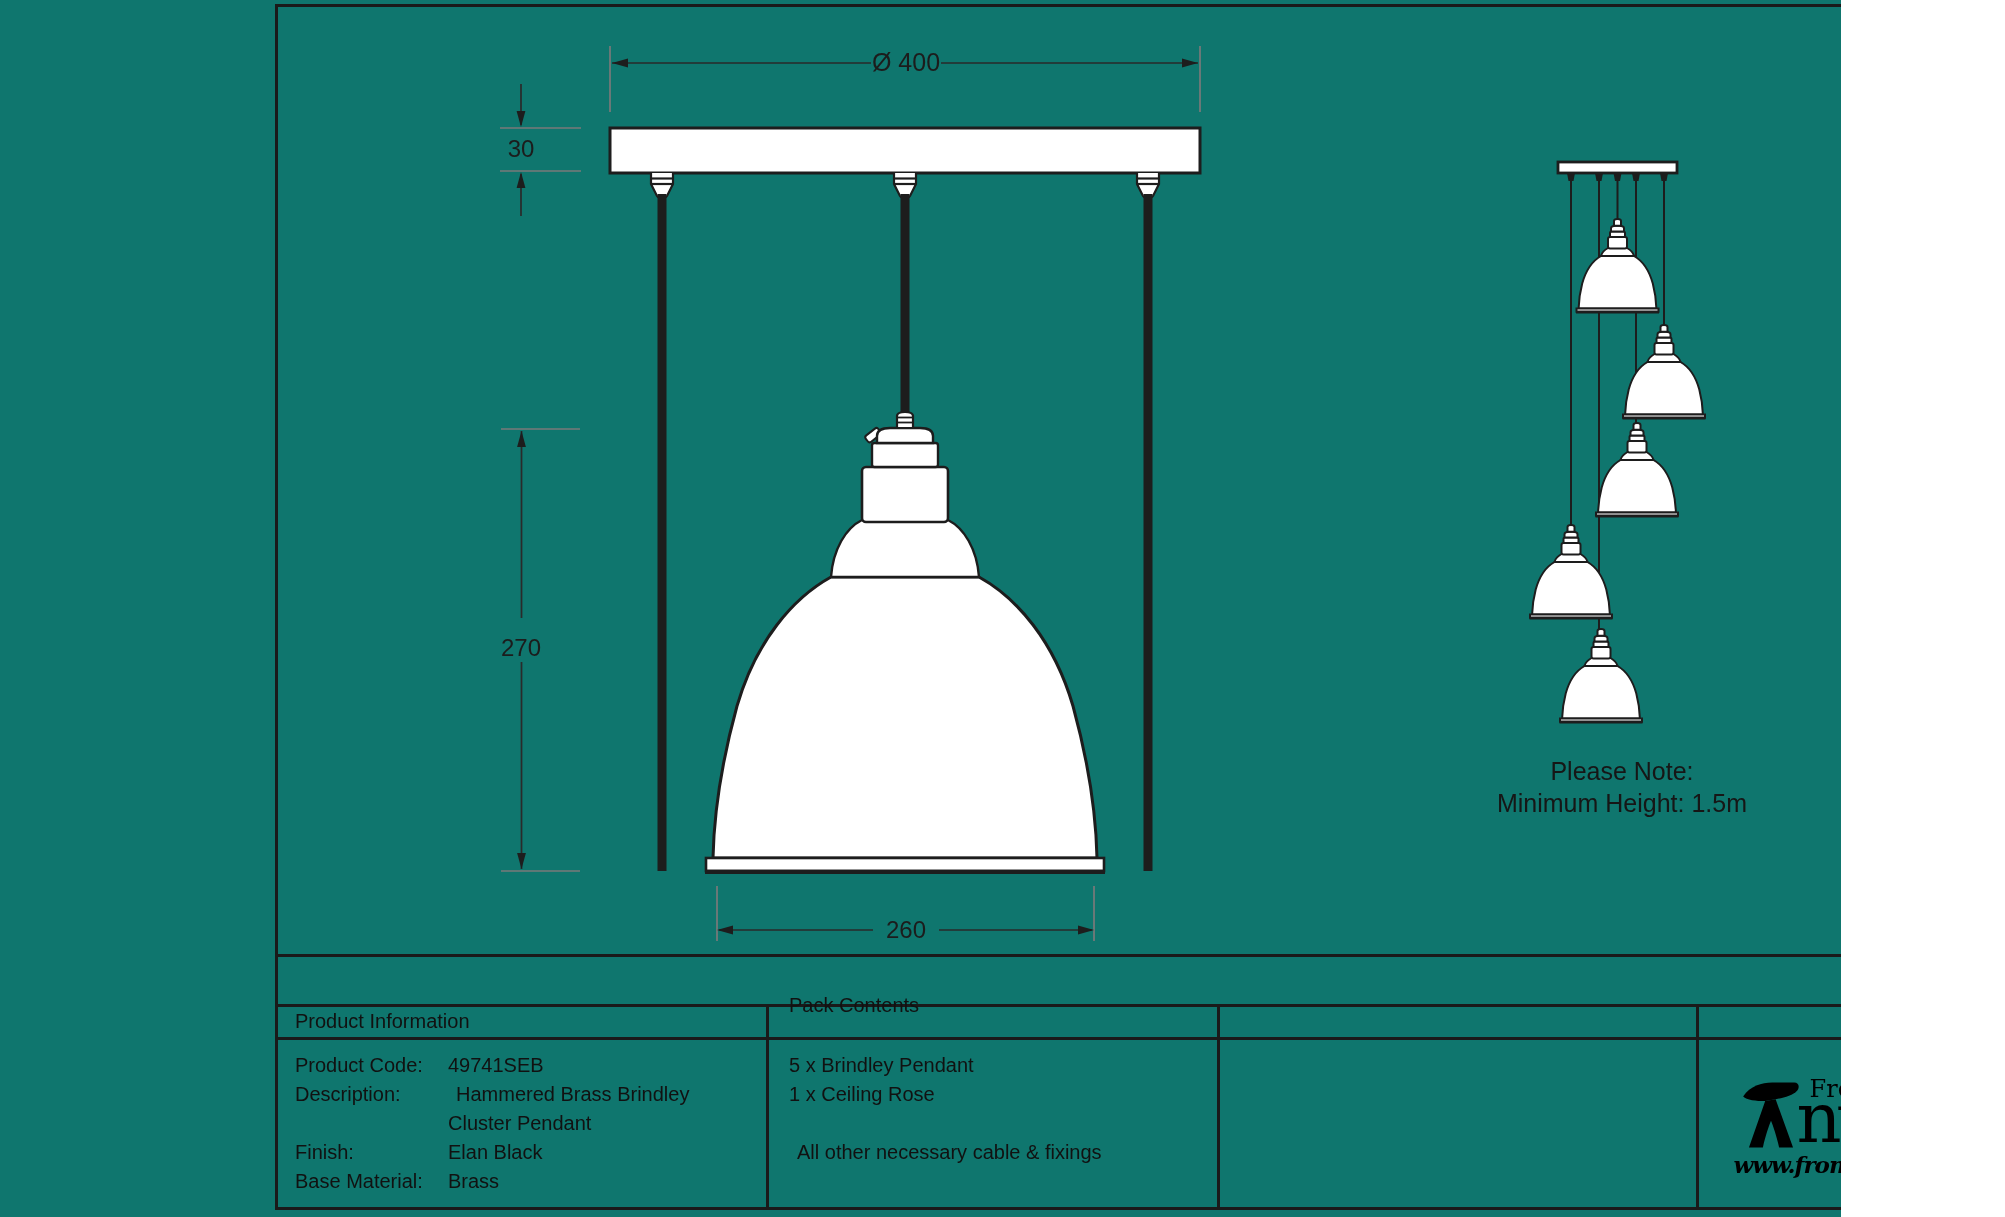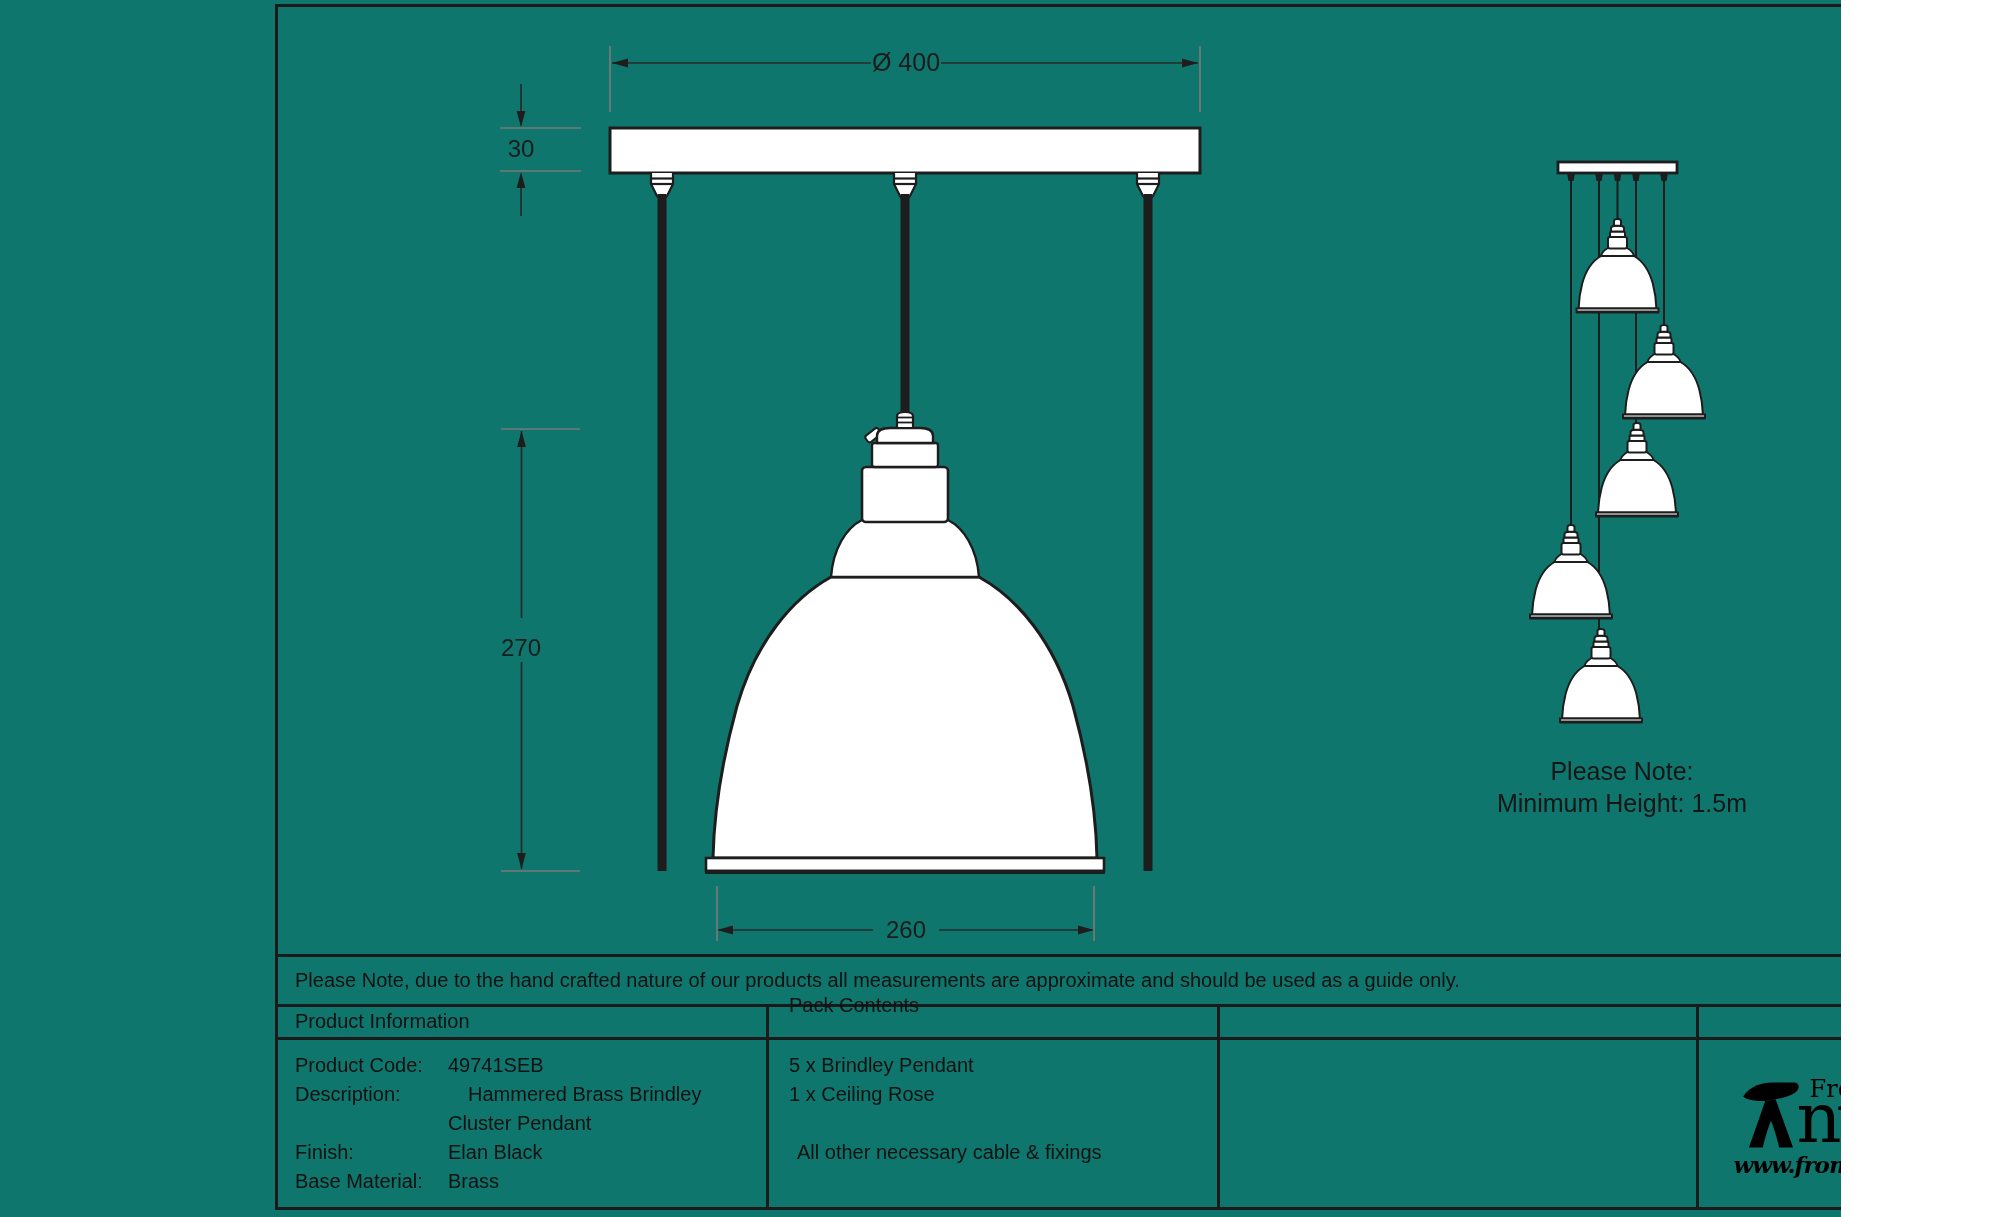--- a/index.html
+++ b/index.html
@@ -160,29 +160,28 @@
   <div class="dim-label" style="left:906px;top:49px;font-size:25px;">Ø 400</div>
   <div class="dim-label" style="left:521px;top:136px;">30</div>
   <div class="dim-label" style="left:521px;top:627px;margin-top:8px;">270</div>
   <div class="dim-label" style="left:906px;top:917px;">260</div>
 
   <div class="cluster-note">
     <div>Please Note:</div>
     <div>Minimum Height: 1.5m</div>
   </div>
 
-  <div class="cell-text" style="left:295px;top:967px;">Please Note, due to the hand crafted nature of our products all measurements are approximate and should be used as a guide only.</div>
 
   <div class="cell-text" style="left:295px;top:1008px;">Product Information</div>
   <div class="cell-text" style="left:789px;top:992px;">Pack Contents</div>
 
   <div class="cell-text" style="left:295px;top:1052px;">Product Code:</div>
   <div class="cell-text" style="left:448px;top:1052px;">49741SEB</div>
   <div class="cell-text" style="left:295px;top:1081px;">Description:</div>
-  <div class="cell-text" style="left:468px;top:1081px;">Hammered Brass Brindley</div>
+  <div class="cell-text" style="left:456px;top:1081px;">Hammered Brass Brindley</div>
   <div class="cell-text" style="left:295px;top:1110px;"></div>
   <div class="cell-text" style="left:448px;top:1110px;">Cluster Pendant</div>
   <div class="cell-text" style="left:295px;top:1139px;">Finish:</div>
   <div class="cell-text" style="left:448px;top:1139px;">Elan Black</div>
   <div class="cell-text" style="left:295px;top:1168px;">Base Material:</div>
   <div class="cell-text" style="left:448px;top:1168px;">Brass</div>
 
   <div class="cell-text" style="left:789px;top:1052px;">5 x Brindley Pendant</div>
   <div class="cell-text" style="left:789px;top:1081px;">1 x Ceiling Rose</div>
   <div class="cell-text" style="left:789px;top:1110px;"></div>

